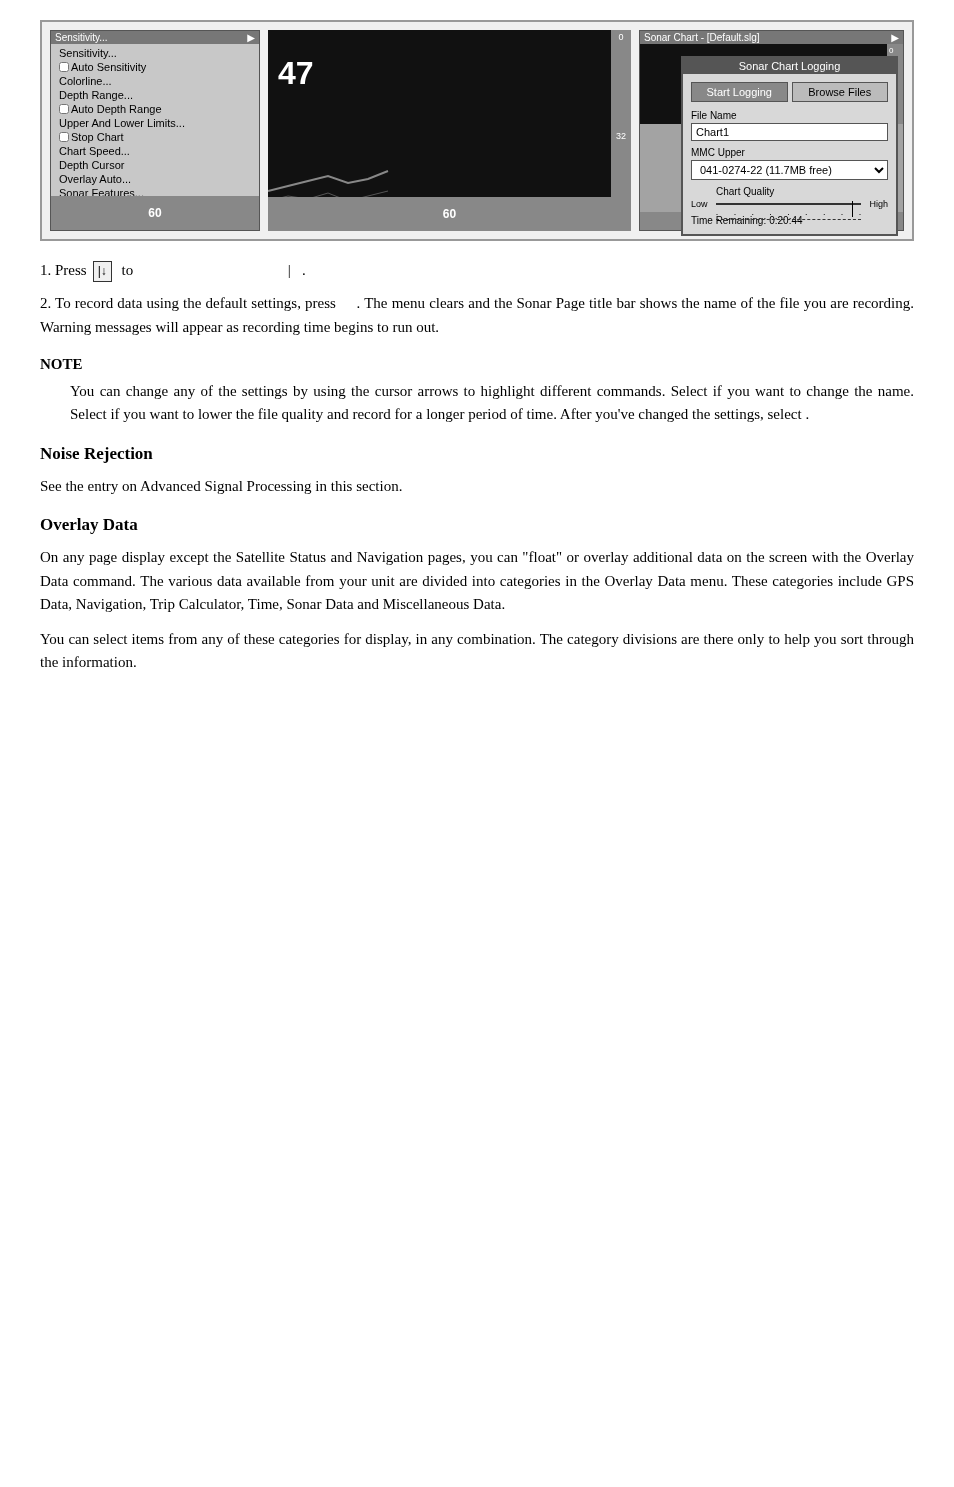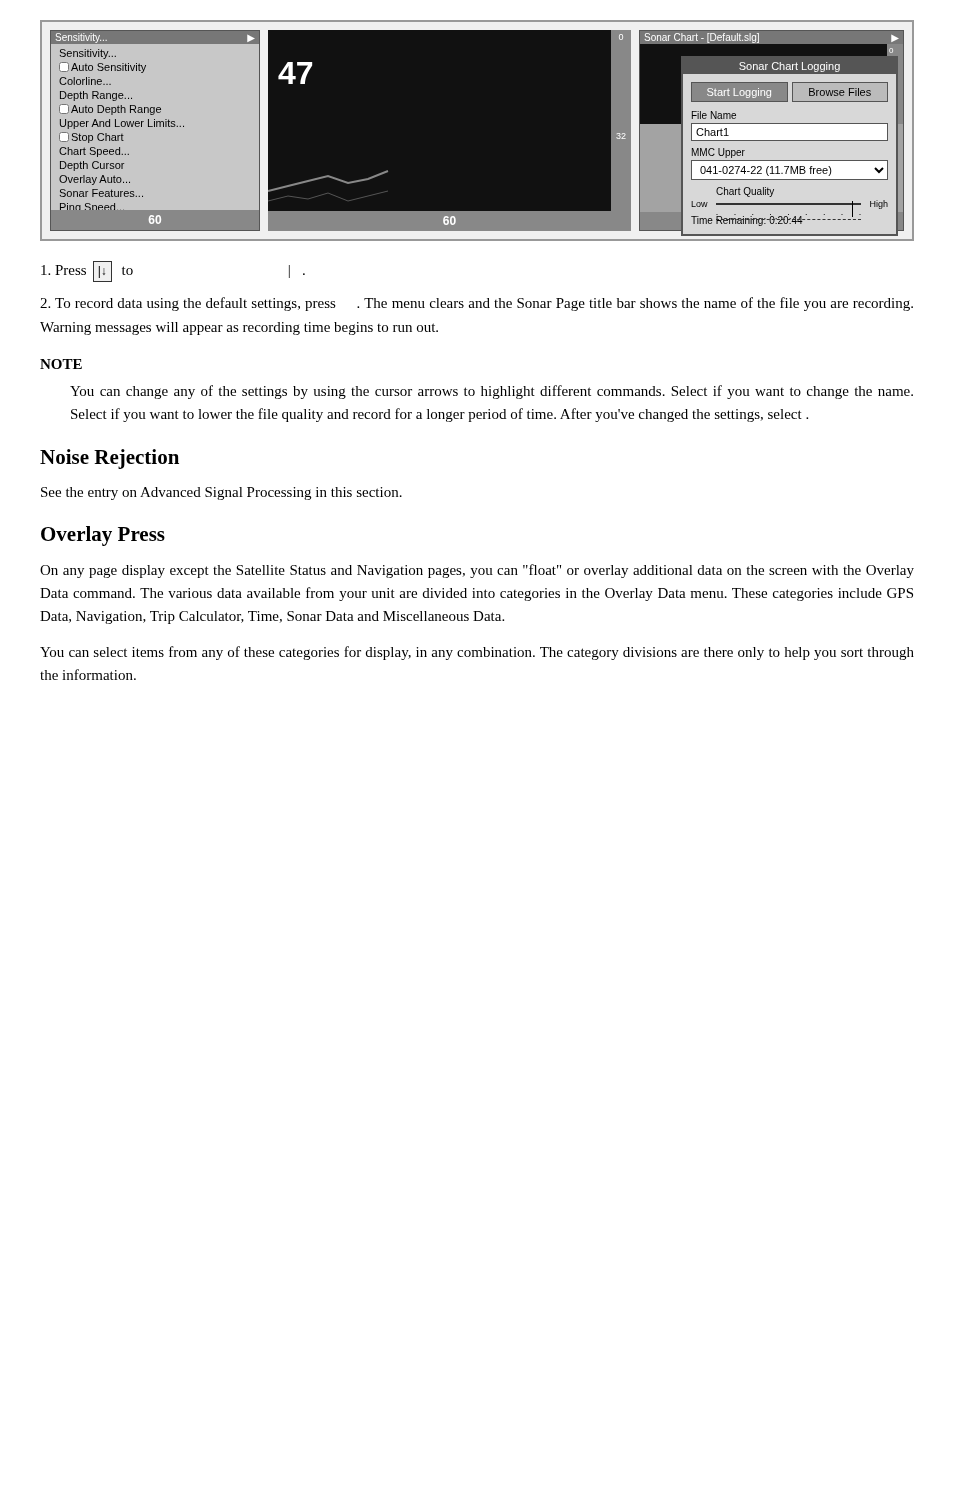--- a/index.html
+++ b/index.html
@@ -93,21 +93,21 @@
       font-weight: bold;
       color: #fff;
       font-family: Arial, sans-serif;
     }
 
     .sonar-bottom-bar {
       position: absolute;
       bottom: 0;
       left: 0;
       right: 0;
-      height: 20px;
+      height: 34px;
       background: #888;
       display: flex;
       align-items: center;
       justify-content: center;
     }
 
     .sonar-bottom-num {
       color: #fff;
       font-family: Arial, sans-serif;
       font-size: 12px;
@@ -274,21 +274,21 @@
     }
 
     .section-heading {
       font-weight: bold;
       font-size: 16px;
       margin-bottom: 6px;
     }
 
     .subsection-heading {
       font-weight: bold;
-      font-size: 21px;
+      font-size: 17px;
       margin-bottom: 8px;
     }
 
     .numbered-item {
       display: flex;
       gap: 6px;
       margin-bottom: 10px;
       align-items: baseline;
       line-height: 1.55;
     }
@@ -498,16 +498,16 @@
     <span>You can change any of the settings by using the cursor arrows to highlight different commands. Select             if you want to change the name. Select                  if you want to lower the file quality and record for a longer period of time. After you've changed the settings, select        .</span>
   </div>
 </div>
 
 <div class="content-section">
   <div class="subsection-heading">Noise Rejection</div>
   <p>See the entry on Advanced Signal Processing in this section.</p>
 </div>
 
 <div class="content-section">
-  <div class="subsection-heading">Overlay Press</div>
+  <div class="subsection-heading">Overlay Data</div>
   <p style="margin-bottom:12px;">On any page display except the Satellite Status and Navigation pages, you can "float" or overlay additional data on the screen with the Overlay Data command. The various data available from your unit are divided into categories in the Overlay Data menu. These categories include GPS Data, Navigation, Trip Calculator, Time, Sonar Data and Miscellaneous Data.</p>
   <p>You can select items from any of these categories for display, in any combination. The category divisions are there only to help you sort through the information.</p>
 </div>
 
 </body></html>

